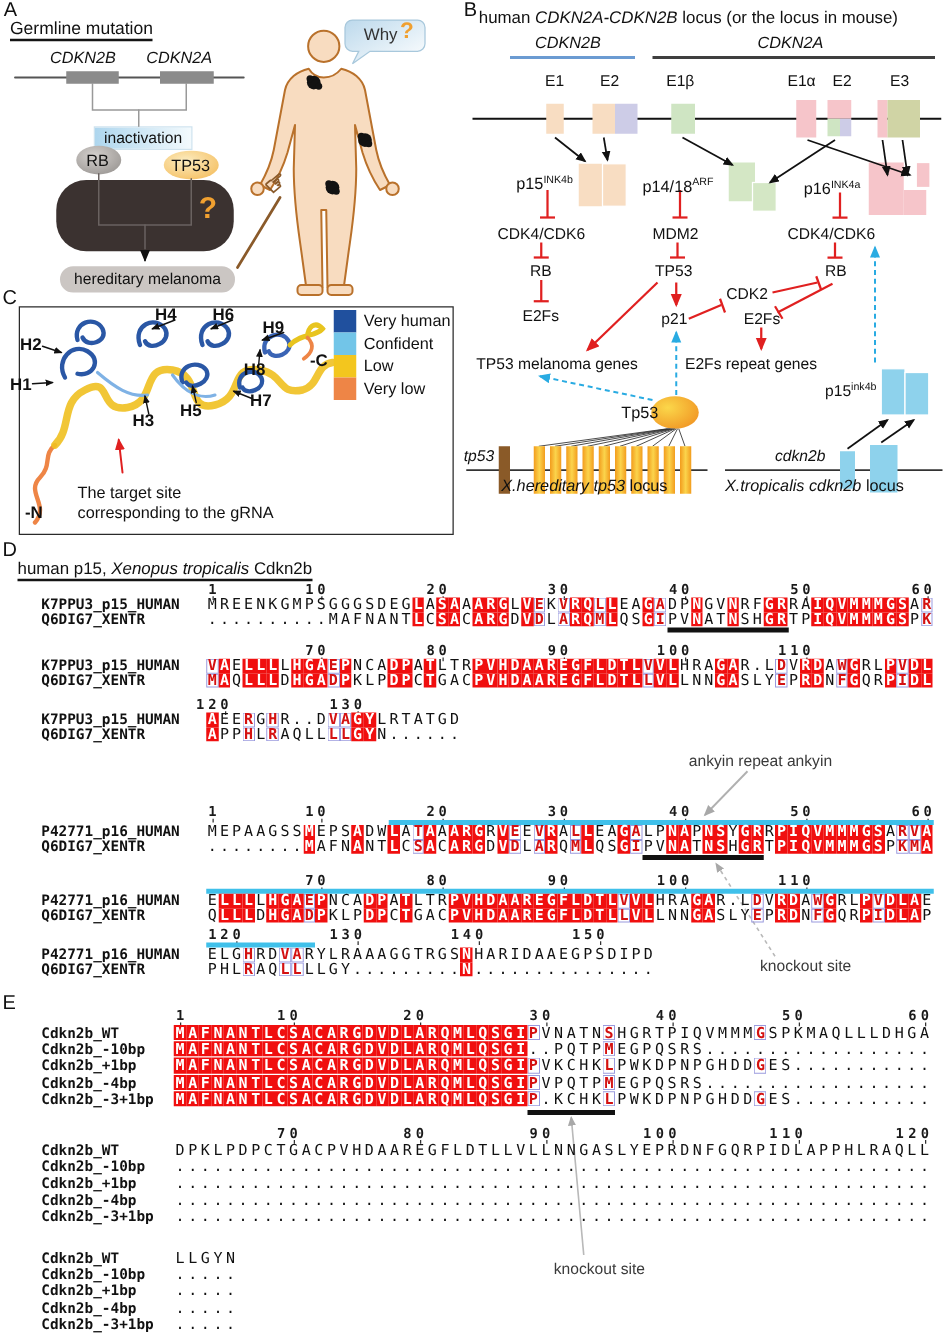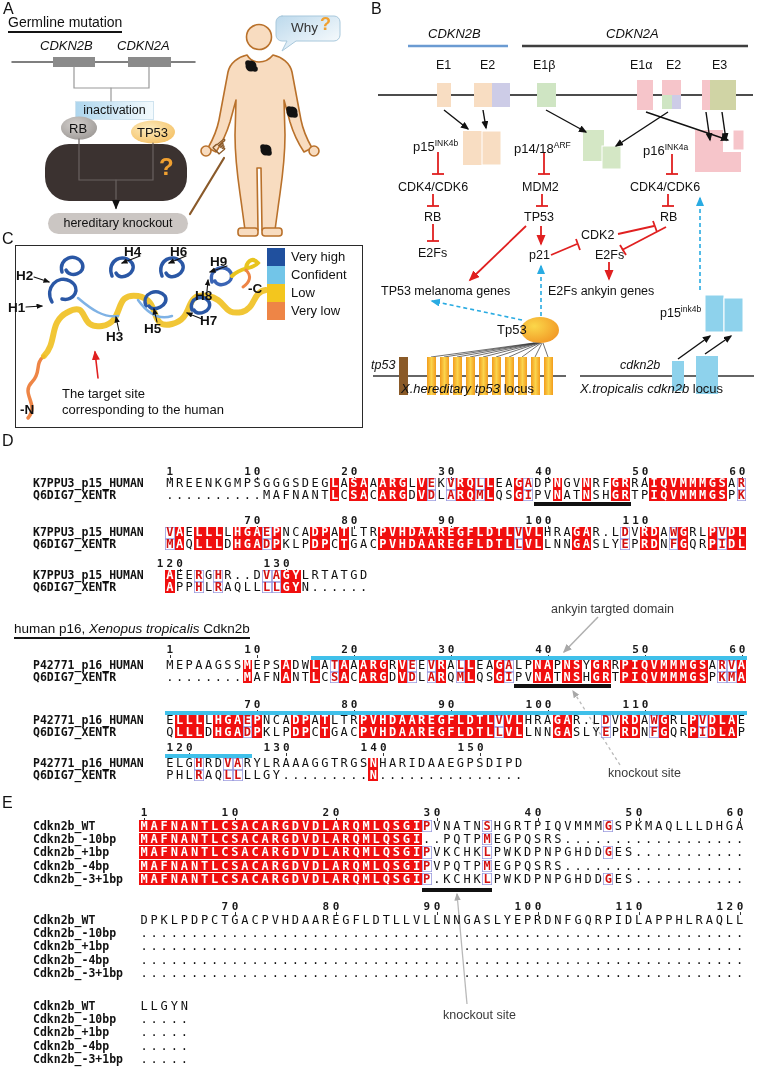--- a/index.html
+++ b/index.html
@@ -28,21 +28,21 @@
   .bar{position:absolute;z-index:3;}
   .hand{position:absolute;z-index:4;font-size:20px;color:#fdf6ee;-webkit-text-stroke:1px #8a5a2a;transform:rotate(-40deg);}
   .qmark{font-weight:700;color:#f0a030;}
 </style>
 </head>
 <body>
 
 <div id="stage">
 
   <div class="bgbox darkbox" style="left:45px;top:144px;width:142px;height:57px;"></div>
-  <div class="bgbox pill" style="left:48px;top:213px;width:140px;height:21px;"><span>hereditary knockout</span></div>
+  <div class="bgbox pill" style="left:48px;top:213px;width:140px;height:21px;"><span>hereditary melanoma</span></div>
   <div class="bgbox inact" style="left:75px;top:101px;width:77px;height:17px;"><span>inactivation</span></div>
   <div class="bgbox cbox" style="left:15px;top:245px;width:346px;height:181px;"></div>
 
   <svg id="art" width="758" height="1071" viewBox="0 0 758 1071">
     <defs>
       <marker id="mb" markerWidth="8" markerHeight="8" refX="5" refY="2.5" orient="auto">
           <path d="M0,0 L6,2.5 L0,5 Z" fill="#111"></path>
         </marker>
       <marker id="mr" markerWidth="8" markerHeight="8" refX="5" refY="2.5" orient="auto">
           <path d="M0,0 L6,2.5 L0,5 Z" fill="#e02020"></path>
@@ -269,20 +269,23 @@
   <div class="lbl it" style="left:40px;top:38px;font-size:13px;">CDKN2B</div>
   <div class="lbl it" style="left:117px;top:38px;font-size:13px;">CDKN2A</div>
   <div class="lbl" style="left:69px;top:121px;font-size:13px;">RB</div>
   <div class="lbl" style="left:137px;top:125px;font-size:13px;">TP53</div>
   <div class="lbl qmark" style="left:159px;top:153px;font-size:24px;">?</div>
   <div class="lbl" style="left:291px;top:20px;font-size:13.5px;color:#333;">Why</div>
   <div class="lbl qmark" style="left:320px;top:14px;font-size:18px;">?</div>
   <div class="hand" style="left:212px;top:134px;">☞</div>
 
   <div class="lbl panel-letter" style="left:371px;top:0px;">B</div>
+  <div class="lbl" style="left:383px;top:6px;font-size:13.5px;">
+    <span>human </span><span class="it">CDKN2A-CDKN2B</span><span> locus (or the locus in mouse)</span>
+  </div>
   <div class="lbl it" style="left:428px;top:26px;font-size:13px;">CDKN2B</div>
   <div class="lbl it" style="left:606px;top:26px;font-size:13px;">CDKN2A</div>
   <div class="lbl" style="left:436px;top:58px;font-size:12.5px;">E1</div>
   <div class="lbl" style="left:480px;top:58px;font-size:12.5px;">E2</div>
   <div class="lbl" style="left:533px;top:58px;font-size:12.5px;">E1β</div>
   <div class="lbl" style="left:630px;top:58px;font-size:12.5px;">E1α</div>
   <div class="lbl" style="left:666px;top:58px;font-size:12.5px;">E2</div>
   <div class="lbl" style="left:712px;top:58px;font-size:12.5px;">E3</div>
 
   <div class="lbl" style="left:413px;top:138px;font-size:13px;"><span>p15</span><sup>INK4b</sup></div>
@@ -293,41 +296,41 @@
   <div class="lbl" style="left:522px;top:180px;font-size:12.5px;">MDM2</div>
   <div class="lbl" style="left:630px;top:180px;font-size:12.5px;">CDK4/CDK6</div>
   <div class="lbl" style="left:424px;top:210px;font-size:12.5px;">RB</div>
   <div class="lbl" style="left:524px;top:210px;font-size:12.5px;">TP53</div>
   <div class="lbl" style="left:660px;top:210px;font-size:12.5px;">RB</div>
   <div class="lbl" style="left:418px;top:246px;font-size:12.5px;">E2Fs</div>
   <div class="lbl" style="left:529px;top:248px;font-size:12.5px;">p21</div>
   <div class="lbl" style="left:581px;top:228px;font-size:12.5px;">CDK2</div>
   <div class="lbl" style="left:595px;top:248px;font-size:12.5px;">E2Fs</div>
   <div class="lbl" style="left:381px;top:284px;font-size:12.5px;">TP53 melanoma genes</div>
-  <div class="lbl" style="left:548px;top:284px;font-size:12.5px;">E2Fs ankyin genes</div>
+  <div class="lbl" style="left:548px;top:284px;font-size:12.5px;">E2Fs repeat genes</div>
   <div class="lbl" style="left:660px;top:304px;font-size:12.5px;"><span>p15</span><sup>ink4b</sup></div>
   <div class="lbl" style="left:497px;top:322px;font-size:13px;">Tp53</div>
   <div class="lbl it" style="left:371px;top:358px;font-size:12.5px;">tp53</div>
   <div class="lbl it" style="left:620px;top:358px;font-size:12.5px;">cdkn2b</div>
   <div class="lbl" style="left:401px;top:381px;font-size:13px;"><span class="it">X.hereditary tp53</span><span> locus</span></div>
   <div class="lbl" style="left:580px;top:381px;font-size:13px;"><span class="it">X.tropicalis cdkn2b</span><span> locus</span></div>
 
   <div class="lbl panel-letter" style="left:2px;top:230px;">C</div>
   <div id="legend-swatches"></div>
   <div id="helix-labels"></div>
   <div class="lbl" style="left:20px;top:402px;font-size:13.5px;font-weight:700;">-N</div>
   <div class="lbl" style="left:248px;top:281px;font-size:13.5px;font-weight:700;">-C</div>
   <div class="lbl" style="left:62px;top:386px;font-size:13px;">The target site</div>
-  <div class="lbl" style="left:62px;top:402px;font-size:13px;">corresponding to the human</div>
+  <div class="lbl" style="left:62px;top:402px;font-size:13px;">corresponding to the gRNA</div>
 
   <div class="lbl panel-letter" style="left:2px;top:432px;">D</div>
-  <div class="lbl" style="left:551px;top:602px;font-size:12.5px;color:#3a3a3a;">ankyin targted domain</div>
-  <div class="lbl hline" style="left:14px;top:621px;">
-    <span>human p16, </span><span class="it">Xenopus tropicalis</span><span> Cdkn2b</span>
+  <div class="lbl hline" style="left:14px;top:447px;">
+    <span>human p15, </span><span class="it">Xenopus tropicalis</span><span> Cdkn2b</span>
   </div>
+  <div class="lbl" style="left:551px;top:602px;font-size:12.5px;color:#3a3a3a;">ankyin repeat ankyin</div>
   <div class="lbl" style="left:608px;top:766px;font-size:12.5px;color:#3a3a3a;">knockout site</div>
 
   <div class="lbl panel-letter" style="left:2px;top:794px;">E</div>
   <div class="lbl" style="left:443px;top:1008px;font-size:12.5px;color:#3a3a3a;">knockout site</div>
 
   <div id="aln-host">
       <div class="aln-row" style="left: 165px; top: 465px; height: 14px;">
         <span class="ruler-cell" style="position: absolute; left: 0px; width: 9.7px;">1</span>
         <span class="tickmark" style="position: absolute; left: 4.85px; top: 12px;"></span>
         <span class="ruler-cell" style="position: absolute; left: 77.6px; width: 9.7px;">1</span>
@@ -510,21 +513,21 @@
       <div class="aln-row" style="left: 33px; top: 940.4px;"><span class="aln-name" style="width: 106px; font-size: 11.5px; line-height: 12.2px;">Cdkn2b_+1bp</span><span class="cell" style="width: 10.1px; height: 12.2px; line-height: 12.2px;">.</span><span class="cell" style="width: 10.1px; height: 12.2px; line-height: 12.2px;">.</span><span class="cell" style="width: 10.1px; height: 12.2px; line-height: 12.2px;">.</span><span class="cell" style="width: 10.1px; height: 12.2px; line-height: 12.2px;">.</span><span class="cell" style="width: 10.1px; height: 12.2px; line-height: 12.2px;">.</span><span class="cell" style="width: 10.1px; height: 12.2px; line-height: 12.2px;">.</span><span class="cell" style="width: 10.1px; height: 12.2px; line-height: 12.2px;">.</span><span class="cell" style="width: 10.1px; height: 12.2px; line-height: 12.2px;">.</span><span class="cell" style="width: 10.1px; height: 12.2px; line-height: 12.2px;">.</span><span class="cell" style="width: 10.1px; height: 12.2px; line-height: 12.2px;">.</span><span class="cell" style="width: 10.1px; height: 12.2px; line-height: 12.2px;">.</span><span class="cell" style="width: 10.1px; height: 12.2px; line-height: 12.2px;">.</span><span class="cell" style="width: 10.1px; height: 12.2px; line-height: 12.2px;">.</span><span class="cell" style="width: 10.1px; height: 12.2px; line-height: 12.2px;">.</span><span class="cell" style="width: 10.1px; height: 12.2px; line-height: 12.2px;">.</span><span class="cell" style="width: 10.1px; height: 12.2px; line-height: 12.2px;">.</span><span class="cell" style="width: 10.1px; height: 12.2px; line-height: 12.2px;">.</span><span class="cell" style="width: 10.1px; height: 12.2px; line-height: 12.2px;">.</span><span class="cell" style="width: 10.1px; height: 12.2px; line-height: 12.2px;">.</span><span class="cell" style="width: 10.1px; height: 12.2px; line-height: 12.2px;">.</span><span class="cell" style="width: 10.1px; height: 12.2px; line-height: 12.2px;">.</span><span class="cell" style="width: 10.1px; height: 12.2px; line-height: 12.2px;">.</span><span class="cell" style="width: 10.1px; height: 12.2px; line-height: 12.2px;">.</span><span class="cell" style="width: 10.1px; height: 12.2px; line-height: 12.2px;">.</span><span class="cell" style="width: 10.1px; height: 12.2px; line-height: 12.2px;">.</span><span class="cell" style="width: 10.1px; height: 12.2px; line-height: 12.2px;">.</span><span class="cell" style="width: 10.1px; height: 12.2px; line-height: 12.2px;">.</span><span class="cell" style="width: 10.1px; height: 12.2px; line-height: 12.2px;">.</span><span class="cell" style="width: 10.1px; height: 12.2px; line-height: 12.2px;">.</span><span class="cell" style="width: 10.1px; height: 12.2px; line-height: 12.2px;">.</span><span class="cell" style="width: 10.1px; height: 12.2px; line-height: 12.2px;">.</span><span class="cell" style="width: 10.1px; height: 12.2px; line-height: 12.2px;">.</span><span class="cell" style="width: 10.1px; height: 12.2px; line-height: 12.2px;">.</span><span class="cell" style="width: 10.1px; height: 12.2px; line-height: 12.2px;">.</span><span class="cell" style="width: 10.1px; height: 12.2px; line-height: 12.2px;">.</span><span class="cell" style="width: 10.1px; height: 12.2px; line-height: 12.2px;">.</span><span class="cell" style="width: 10.1px; height: 12.2px; line-height: 12.2px;">.</span><span class="cell" style="width: 10.1px; height: 12.2px; line-height: 12.2px;">.</span><span class="cell" style="width: 10.1px; height: 12.2px; line-height: 12.2px;">.</span><span class="cell" style="width: 10.1px; height: 12.2px; line-height: 12.2px;">.</span><span class="cell" style="width: 10.1px; height: 12.2px; line-height: 12.2px;">.</span><span class="cell" style="width: 10.1px; height: 12.2px; line-height: 12.2px;">.</span><span class="cell" style="width: 10.1px; height: 12.2px; line-height: 12.2px;">.</span><span class="cell" style="width: 10.1px; height: 12.2px; line-height: 12.2px;">.</span><span class="cell" style="width: 10.1px; height: 12.2px; line-height: 12.2px;">.</span><span class="cell" style="width: 10.1px; height: 12.2px; line-height: 12.2px;">.</span><span class="cell" style="width: 10.1px; height: 12.2px; line-height: 12.2px;">.</span><span class="cell" style="width: 10.1px; height: 12.2px; line-height: 12.2px;">.</span><span class="cell" style="width: 10.1px; height: 12.2px; line-height: 12.2px;">.</span><span class="cell" style="width: 10.1px; height: 12.2px; line-height: 12.2px;">.</span><span class="cell" style="width: 10.1px; height: 12.2px; line-height: 12.2px;">.</span><span class="cell" style="width: 10.1px; height: 12.2px; line-height: 12.2px;">.</span><span class="cell" style="width: 10.1px; height: 12.2px; line-height: 12.2px;">.</span><span class="cell" style="width: 10.1px; height: 12.2px; line-height: 12.2px;">.</span><span class="cell" style="width: 10.1px; height: 12.2px; line-height: 12.2px;">.</span><span class="cell" style="width: 10.1px; height: 12.2px; line-height: 12.2px;">.</span><span class="cell" style="width: 10.1px; height: 12.2px; line-height: 12.2px;">.</span><span class="cell" style="width: 10.1px; height: 12.2px; line-height: 12.2px;">.</span><span class="cell" style="width: 10.1px; height: 12.2px; line-height: 12.2px;">.</span><span class="cell" style="width: 10.1px; height: 12.2px; line-height: 12.2px;">.</span></div>
       <div class="aln-row" style="left: 33px; top: 953.6px;"><span class="aln-name" style="width: 106px; font-size: 11.5px; line-height: 12.2px;">Cdkn2b_-4bp</span><span class="cell" style="width: 10.1px; height: 12.2px; line-height: 12.2px;">.</span><span class="cell" style="width: 10.1px; height: 12.2px; line-height: 12.2px;">.</span><span class="cell" style="width: 10.1px; height: 12.2px; line-height: 12.2px;">.</span><span class="cell" style="width: 10.1px; height: 12.2px; line-height: 12.2px;">.</span><span class="cell" style="width: 10.1px; height: 12.2px; line-height: 12.2px;">.</span><span class="cell" style="width: 10.1px; height: 12.2px; line-height: 12.2px;">.</span><span class="cell" style="width: 10.1px; height: 12.2px; line-height: 12.2px;">.</span><span class="cell" style="width: 10.1px; height: 12.2px; line-height: 12.2px;">.</span><span class="cell" style="width: 10.1px; height: 12.2px; line-height: 12.2px;">.</span><span class="cell" style="width: 10.1px; height: 12.2px; line-height: 12.2px;">.</span><span class="cell" style="width: 10.1px; height: 12.2px; line-height: 12.2px;">.</span><span class="cell" style="width: 10.1px; height: 12.2px; line-height: 12.2px;">.</span><span class="cell" style="width: 10.1px; height: 12.2px; line-height: 12.2px;">.</span><span class="cell" style="width: 10.1px; height: 12.2px; line-height: 12.2px;">.</span><span class="cell" style="width: 10.1px; height: 12.2px; line-height: 12.2px;">.</span><span class="cell" style="width: 10.1px; height: 12.2px; line-height: 12.2px;">.</span><span class="cell" style="width: 10.1px; height: 12.2px; line-height: 12.2px;">.</span><span class="cell" style="width: 10.1px; height: 12.2px; line-height: 12.2px;">.</span><span class="cell" style="width: 10.1px; height: 12.2px; line-height: 12.2px;">.</span><span class="cell" style="width: 10.1px; height: 12.2px; line-height: 12.2px;">.</span><span class="cell" style="width: 10.1px; height: 12.2px; line-height: 12.2px;">.</span><span class="cell" style="width: 10.1px; height: 12.2px; line-height: 12.2px;">.</span><span class="cell" style="width: 10.1px; height: 12.2px; line-height: 12.2px;">.</span><span class="cell" style="width: 10.1px; height: 12.2px; line-height: 12.2px;">.</span><span class="cell" style="width: 10.1px; height: 12.2px; line-height: 12.2px;">.</span><span class="cell" style="width: 10.1px; height: 12.2px; line-height: 12.2px;">.</span><span class="cell" style="width: 10.1px; height: 12.2px; line-height: 12.2px;">.</span><span class="cell" style="width: 10.1px; height: 12.2px; line-height: 12.2px;">.</span><span class="cell" style="width: 10.1px; height: 12.2px; line-height: 12.2px;">.</span><span class="cell" style="width: 10.1px; height: 12.2px; line-height: 12.2px;">.</span><span class="cell" style="width: 10.1px; height: 12.2px; line-height: 12.2px;">.</span><span class="cell" style="width: 10.1px; height: 12.2px; line-height: 12.2px;">.</span><span class="cell" style="width: 10.1px; height: 12.2px; line-height: 12.2px;">.</span><span class="cell" style="width: 10.1px; height: 12.2px; line-height: 12.2px;">.</span><span class="cell" style="width: 10.1px; height: 12.2px; line-height: 12.2px;">.</span><span class="cell" style="width: 10.1px; height: 12.2px; line-height: 12.2px;">.</span><span class="cell" style="width: 10.1px; height: 12.2px; line-height: 12.2px;">.</span><span class="cell" style="width: 10.1px; height: 12.2px; line-height: 12.2px;">.</span><span class="cell" style="width: 10.1px; height: 12.2px; line-height: 12.2px;">.</span><span class="cell" style="width: 10.1px; height: 12.2px; line-height: 12.2px;">.</span><span class="cell" style="width: 10.1px; height: 12.2px; line-height: 12.2px;">.</span><span class="cell" style="width: 10.1px; height: 12.2px; line-height: 12.2px;">.</span><span class="cell" style="width: 10.1px; height: 12.2px; line-height: 12.2px;">.</span><span class="cell" style="width: 10.1px; height: 12.2px; line-height: 12.2px;">.</span><span class="cell" style="width: 10.1px; height: 12.2px; line-height: 12.2px;">.</span><span class="cell" style="width: 10.1px; height: 12.2px; line-height: 12.2px;">.</span><span class="cell" style="width: 10.1px; height: 12.2px; line-height: 12.2px;">.</span><span class="cell" style="width: 10.1px; height: 12.2px; line-height: 12.2px;">.</span><span class="cell" style="width: 10.1px; height: 12.2px; line-height: 12.2px;">.</span><span class="cell" style="width: 10.1px; height: 12.2px; line-height: 12.2px;">.</span><span class="cell" style="width: 10.1px; height: 12.2px; line-height: 12.2px;">.</span><span class="cell" style="width: 10.1px; height: 12.2px; line-height: 12.2px;">.</span><span class="cell" style="width: 10.1px; height: 12.2px; line-height: 12.2px;">.</span><span class="cell" style="width: 10.1px; height: 12.2px; line-height: 12.2px;">.</span><span class="cell" style="width: 10.1px; height: 12.2px; line-height: 12.2px;">.</span><span class="cell" style="width: 10.1px; height: 12.2px; line-height: 12.2px;">.</span><span class="cell" style="width: 10.1px; height: 12.2px; line-height: 12.2px;">.</span><span class="cell" style="width: 10.1px; height: 12.2px; line-height: 12.2px;">.</span><span class="cell" style="width: 10.1px; height: 12.2px; line-height: 12.2px;">.</span><span class="cell" style="width: 10.1px; height: 12.2px; line-height: 12.2px;">.</span></div>
       <div class="aln-row" style="left: 33px; top: 966.8px;"><span class="aln-name" style="width: 106px; font-size: 11.5px; line-height: 12.2px;">Cdkn2b_-3+1bp</span><span class="cell" style="width: 10.1px; height: 12.2px; line-height: 12.2px;">.</span><span class="cell" style="width: 10.1px; height: 12.2px; line-height: 12.2px;">.</span><span class="cell" style="width: 10.1px; height: 12.2px; line-height: 12.2px;">.</span><span class="cell" style="width: 10.1px; height: 12.2px; line-height: 12.2px;">.</span><span class="cell" style="width: 10.1px; height: 12.2px; line-height: 12.2px;">.</span><span class="cell" style="width: 10.1px; height: 12.2px; line-height: 12.2px;">.</span><span class="cell" style="width: 10.1px; height: 12.2px; line-height: 12.2px;">.</span><span class="cell" style="width: 10.1px; height: 12.2px; line-height: 12.2px;">.</span><span class="cell" style="width: 10.1px; height: 12.2px; line-height: 12.2px;">.</span><span class="cell" style="width: 10.1px; height: 12.2px; line-height: 12.2px;">.</span><span class="cell" style="width: 10.1px; height: 12.2px; line-height: 12.2px;">.</span><span class="cell" style="width: 10.1px; height: 12.2px; line-height: 12.2px;">.</span><span class="cell" style="width: 10.1px; height: 12.2px; line-height: 12.2px;">.</span><span class="cell" style="width: 10.1px; height: 12.2px; line-height: 12.2px;">.</span><span class="cell" style="width: 10.1px; height: 12.2px; line-height: 12.2px;">.</span><span class="cell" style="width: 10.1px; height: 12.2px; line-height: 12.2px;">.</span><span class="cell" style="width: 10.1px; height: 12.2px; line-height: 12.2px;">.</span><span class="cell" style="width: 10.1px; height: 12.2px; line-height: 12.2px;">.</span><span class="cell" style="width: 10.1px; height: 12.2px; line-height: 12.2px;">.</span><span class="cell" style="width: 10.1px; height: 12.2px; line-height: 12.2px;">.</span><span class="cell" style="width: 10.1px; height: 12.2px; line-height: 12.2px;">.</span><span class="cell" style="width: 10.1px; height: 12.2px; line-height: 12.2px;">.</span><span class="cell" style="width: 10.1px; height: 12.2px; line-height: 12.2px;">.</span><span class="cell" style="width: 10.1px; height: 12.2px; line-height: 12.2px;">.</span><span class="cell" style="width: 10.1px; height: 12.2px; line-height: 12.2px;">.</span><span class="cell" style="width: 10.1px; height: 12.2px; line-height: 12.2px;">.</span><span class="cell" style="width: 10.1px; height: 12.2px; line-height: 12.2px;">.</span><span class="cell" style="width: 10.1px; height: 12.2px; line-height: 12.2px;">.</span><span class="cell" style="width: 10.1px; height: 12.2px; line-height: 12.2px;">.</span><span class="cell" style="width: 10.1px; height: 12.2px; line-height: 12.2px;">.</span><span class="cell" style="width: 10.1px; height: 12.2px; line-height: 12.2px;">.</span><span class="cell" style="width: 10.1px; height: 12.2px; line-height: 12.2px;">.</span><span class="cell" style="width: 10.1px; height: 12.2px; line-height: 12.2px;">.</span><span class="cell" style="width: 10.1px; height: 12.2px; line-height: 12.2px;">.</span><span class="cell" style="width: 10.1px; height: 12.2px; line-height: 12.2px;">.</span><span class="cell" style="width: 10.1px; height: 12.2px; line-height: 12.2px;">.</span><span class="cell" style="width: 10.1px; height: 12.2px; line-height: 12.2px;">.</span><span class="cell" style="width: 10.1px; height: 12.2px; line-height: 12.2px;">.</span><span class="cell" style="width: 10.1px; height: 12.2px; line-height: 12.2px;">.</span><span class="cell" style="width: 10.1px; height: 12.2px; line-height: 12.2px;">.</span><span class="cell" style="width: 10.1px; height: 12.2px; line-height: 12.2px;">.</span><span class="cell" style="width: 10.1px; height: 12.2px; line-height: 12.2px;">.</span><span class="cell" style="width: 10.1px; height: 12.2px; line-height: 12.2px;">.</span><span class="cell" style="width: 10.1px; height: 12.2px; line-height: 12.2px;">.</span><span class="cell" style="width: 10.1px; height: 12.2px; line-height: 12.2px;">.</span><span class="cell" style="width: 10.1px; height: 12.2px; line-height: 12.2px;">.</span><span class="cell" style="width: 10.1px; height: 12.2px; line-height: 12.2px;">.</span><span class="cell" style="width: 10.1px; height: 12.2px; line-height: 12.2px;">.</span><span class="cell" style="width: 10.1px; height: 12.2px; line-height: 12.2px;">.</span><span class="cell" style="width: 10.1px; height: 12.2px; line-height: 12.2px;">.</span><span class="cell" style="width: 10.1px; height: 12.2px; line-height: 12.2px;">.</span><span class="cell" style="width: 10.1px; height: 12.2px; line-height: 12.2px;">.</span><span class="cell" style="width: 10.1px; height: 12.2px; line-height: 12.2px;">.</span><span class="cell" style="width: 10.1px; height: 12.2px; line-height: 12.2px;">.</span><span class="cell" style="width: 10.1px; height: 12.2px; line-height: 12.2px;">.</span><span class="cell" style="width: 10.1px; height: 12.2px; line-height: 12.2px;">.</span><span class="cell" style="width: 10.1px; height: 12.2px; line-height: 12.2px;">.</span><span class="cell" style="width: 10.1px; height: 12.2px; line-height: 12.2px;">.</span><span class="cell" style="width: 10.1px; height: 12.2px; line-height: 12.2px;">.</span><span class="cell" style="width: 10.1px; height: 12.2px; line-height: 12.2px;">.</span></div>
       <div class="aln-row" style="left: 33px; top: 1000px;"><span class="aln-name" style="width: 106px; font-size: 11.5px; line-height: 12.2px;">Cdkn2b_WT</span><span class="cell" style="width: 10.1px; height: 12.2px; line-height: 12.2px;">L</span><span class="cell" style="width: 10.1px; height: 12.2px; line-height: 12.2px;">L</span><span class="cell" style="width: 10.1px; height: 12.2px; line-height: 12.2px;">G</span><span class="cell" style="width: 10.1px; height: 12.2px; line-height: 12.2px;">Y</span><span class="cell" style="width: 10.1px; height: 12.2px; line-height: 12.2px;">N</span></div>
       <div class="aln-row" style="left: 33px; top: 1013.2px;"><span class="aln-name" style="width: 106px; font-size: 11.5px; line-height: 12.2px;">Cdkn2b_-10bp</span><span class="cell" style="width: 10.1px; height: 12.2px; line-height: 12.2px;">.</span><span class="cell" style="width: 10.1px; height: 12.2px; line-height: 12.2px;">.</span><span class="cell" style="width: 10.1px; height: 12.2px; line-height: 12.2px;">.</span><span class="cell" style="width: 10.1px; height: 12.2px; line-height: 12.2px;">.</span><span class="cell" style="width: 10.1px; height: 12.2px; line-height: 12.2px;">.</span></div>
       <div class="aln-row" style="left: 33px; top: 1026.4px;"><span class="aln-name" style="width: 106px; font-size: 11.5px; line-height: 12.2px;">Cdkn2b_+1bp</span><span class="cell" style="width: 10.1px; height: 12.2px; line-height: 12.2px;">.</span><span class="cell" style="width: 10.1px; height: 12.2px; line-height: 12.2px;">.</span><span class="cell" style="width: 10.1px; height: 12.2px; line-height: 12.2px;">.</span><span class="cell" style="width: 10.1px; height: 12.2px; line-height: 12.2px;">.</span><span class="cell" style="width: 10.1px; height: 12.2px; line-height: 12.2px;">.</span></div>
       <div class="aln-row" style="left: 33px; top: 1039.6px;"><span class="aln-name" style="width: 106px; font-size: 11.5px; line-height: 12.2px;">Cdkn2b_-4bp</span><span class="cell" style="width: 10.1px; height: 12.2px; line-height: 12.2px;">.</span><span class="cell" style="width: 10.1px; height: 12.2px; line-height: 12.2px;">.</span><span class="cell" style="width: 10.1px; height: 12.2px; line-height: 12.2px;">.</span><span class="cell" style="width: 10.1px; height: 12.2px; line-height: 12.2px;">.</span><span class="cell" style="width: 10.1px; height: 12.2px; line-height: 12.2px;">.</span></div>
       <div class="aln-row" style="left: 33px; top: 1052.8px;"><span class="aln-name" style="width: 106px; font-size: 11.5px; line-height: 12.2px;">Cdkn2b_-3+1bp</span><span class="cell" style="width: 10.1px; height: 12.2px; line-height: 12.2px;">.</span><span class="cell" style="width: 10.1px; height: 12.2px; line-height: 12.2px;">.</span><span class="cell" style="width: 10.1px; height: 12.2px; line-height: 12.2px;">.</span><span class="cell" style="width: 10.1px; height: 12.2px; line-height: 12.2px;">.</span><span class="cell" style="width: 10.1px; height: 12.2px; line-height: 12.2px;">.</span></div>
     </div>
 <div style="position: absolute; left: 267px; top: 248px; width: 18px; height: 18px; background: rgb(32, 80, 158); z-index: 3;"></div>
-    <div style="position: absolute; left: 291px; top: 249px; font-size: 13px; z-index: 3;">Very high</div>
+    <div style="position: absolute; left: 291px; top: 249px; font-size: 13px; z-index: 3;">Very human</div>
     <div style="position: absolute; left: 267px; top: 266px; width: 18px; height: 18px; background: rgb(114, 197, 232); z-index: 3;"></div>
     <div style="position: absolute; left: 291px; top: 267px; font-size: 13px; z-index: 3;">Confident</div>
     <div style="position: absolute; left: 267px; top: 284px; width: 18px; height: 18px; background: rgb(243, 198, 30); z-index: 3;"></div>
     <div style="position: absolute; left: 291px; top: 285px; font-size: 13px; z-index: 3;">Low</div>
     <div style="position: absolute; left: 267px; top: 302px; width: 18px; height: 18px; background: rgb(238, 133, 70); z-index: 3;"></div>
     <div style="position: absolute; left: 291px; top: 303px; font-size: 13px; z-index: 3;">Very low</div>
     <div style="position: absolute; left: 8px; top: 300px; font-size: 13.5px; font-weight: 700; z-index: 3;">H1</div>
     <div style="position: absolute; left: 16px; top: 268px; font-size: 13.5px; font-weight: 700; z-index: 3;">H2</div>
     <div style="position: absolute; left: 106px; top: 329px; font-size: 13.5px; font-weight: 700; z-index: 3;">H3</div>
     <div style="position: absolute; left: 124px; top: 244px; font-size: 13.5px; font-weight: 700; z-index: 3;">H4</div>

